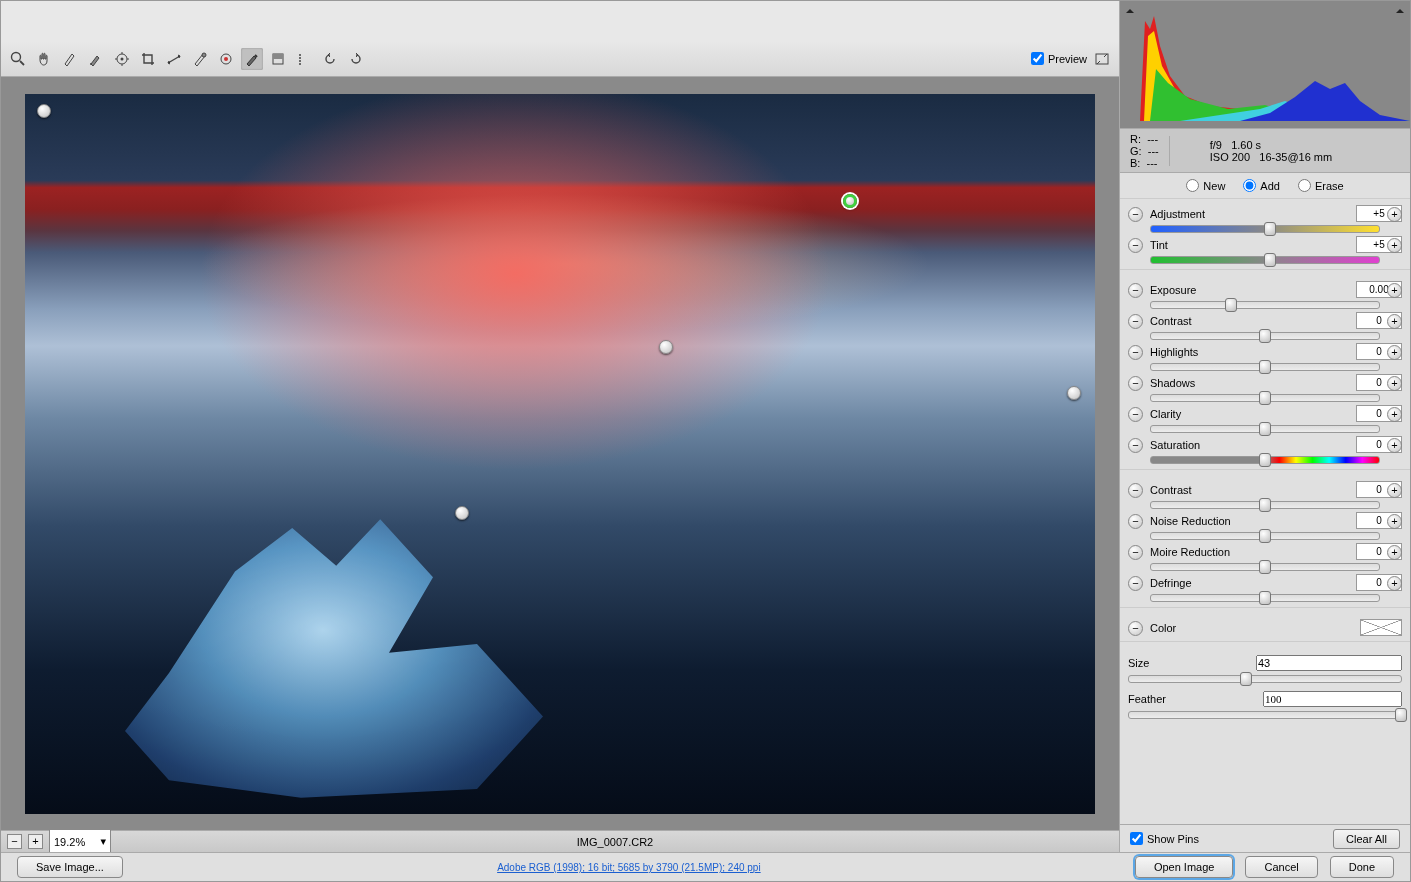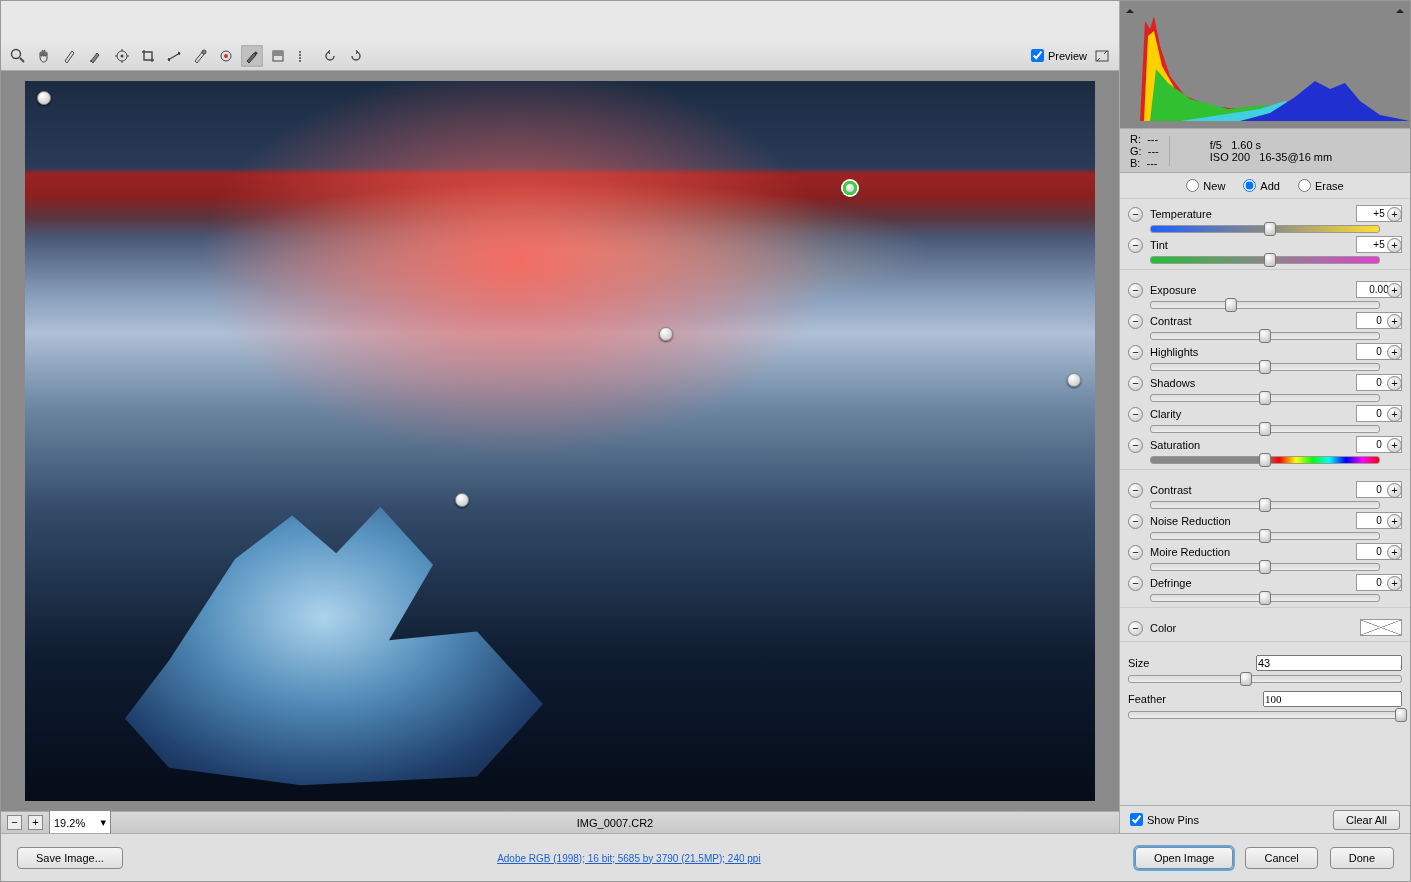--- a/index.html
+++ b/index.html
@@ -56,21 +56,21 @@
 .b-row { padding:4px 0; }
 .b-row .top { display:flex; align-items:center; }
 .b-row .track2 { position:relative; margin:4px 0 0 0; height:8px; border-radius:3px; border:1px solid #999; background:linear-gradient(#dcdcdc,#ececec); }
 .b-row .knob2 { position:absolute; top:-4px; width:12px; height:14px; background:radial-gradient(circle at 35% 30%,#fff,#bcbcbc); border:1px solid #777; border-radius:3px; transform:translateX(-50%); cursor:pointer; }
 .color-sw { width:42px; height:17px; border:1px solid #999; background:#fff; position:relative; margin-left:auto; }
 .color-sw::before,.color-sw::after { content:""; position:absolute; inset:0; }
 .color-sw::before { background:linear-gradient(to top right,transparent 48%,#999 49%,#999 51%,transparent 52%); }
 .color-sw::after { background:linear-gradient(to top left,transparent 48%,#999 49%,#999 51%,transparent 52%); }
 .pins-row { height:28px; display:flex; align-items:center; padding:8px 10px; border-top:1px solid #aaa; }
 .btn-sm { height:20px; padding:0 12px; background:linear-gradient(#f4f4f4,#dcdcdc); border:1px solid #888; border-radius:3px; cursor:pointer; font-size:11px; }
-.bottom { height:48px; border-top:1px solid #aaa; display:flex; align-items:center; padding:0 16px; gap:12px; background:#e0e0e0; }
+.bottom { height:29px; border-top:1px solid #aaa; display:flex; align-items:center; padding:0 16px; gap:12px; background:#e0e0e0; }
 .btn { height:22px; padding:0 18px; background:linear-gradient(#f6f6f6,#dedede); border:1px solid #888; border-radius:4px; cursor:pointer; }
 .btn.primary { box-shadow:0 0 0 2px #5ca7e6; }
 .link { color:#1b5fd0; text-decoration:underline; cursor:pointer; font-size:10px; }
 </style>
 </head>
 <body>
 
 <div class="main">
   <div class="left">
     <div class="toolbar">
@@ -206,21 +206,21 @@
         <path d="M0 110 L120 110 L150 102 L175 86 L195 70 L210 78 L225 72 L240 90 L260 104 L290 110 Z" fill="#2030d0"></path>
       </svg>
       <div class="meta">
         <div class="meta-col">
           <div><span>R:</span>&nbsp;&nbsp;<span>---</span></div>
           <div><span>G:</span>&nbsp;&nbsp;<span>---</span></div>
           <div><span>B:</span>&nbsp;&nbsp;<span>---</span></div>
         </div>
         <div class="sep"></div>
         <div class="meta-col" style="margin-left:30px">
-          <div><span>f/5</span>&nbsp;&nbsp;&nbsp;<span>1.60 s</span></div>
+          <div><span>f/9</span>&nbsp;&nbsp;&nbsp;<span>1.60 s</span></div>
           <div><span>ISO 200</span>&nbsp;&nbsp;&nbsp;<span>16-35@16 mm</span></div>
         </div>
       </div>
     </div>
 
 
     <div class="radios">
       <label>
           <input type="radio" name="m" style=""> 
           <span>New</span>
@@ -233,21 +233,21 @@
           <input type="radio" name="m" style=""> 
           <span>Erase</span>
         </label>
     </div>
 
     <div class="sliders" id="sliders">
         <div class="srow">
     <span class="pm minus">−</span>
     <span class="pm plus">+</span>
     <div class="top">
-            <span class="lbl">Temperature</span>
+            <span class="lbl">Adjustment</span>
     <input class="val" value="+5" style="">
           </div>
     <div class="track temp">
             <div class="knob" style="left:52%"></div>
           </div>
   </div>
         <div class="srow">
     <span class="pm minus">−</span>
     <span class="pm plus">+</span>
     <div class="top">

